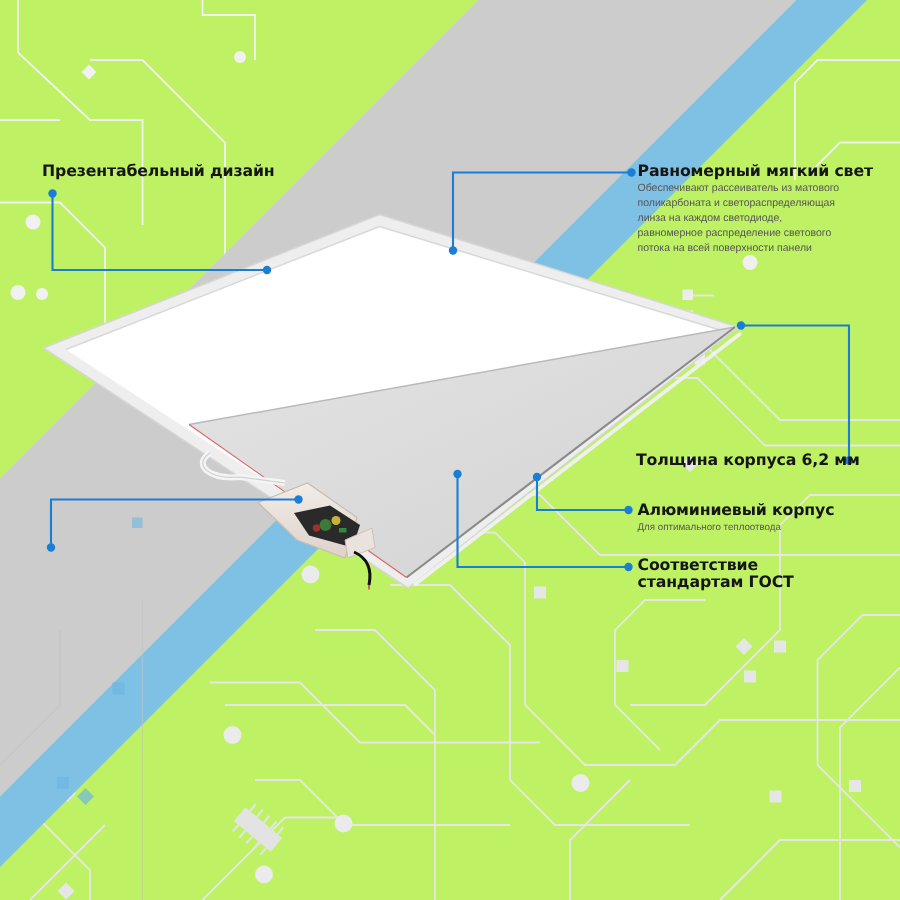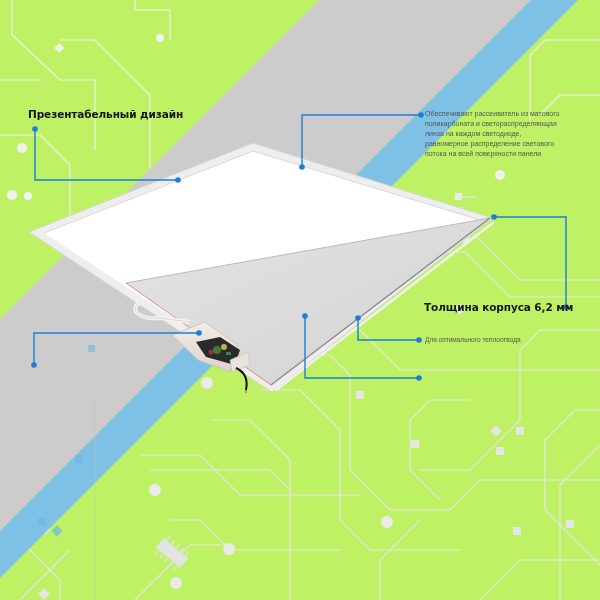--- a/index.html
+++ b/index.html
@@ -171,32 +171,38 @@
       <circle cx="199" cy="333" r="2.8"></circle>
       <circle cx="34" cy="365" r="2.8"></circle>
     </g>
   </svg>
 
   <div class="label" style="left:28px; top:108px;">
     <div class="title">Презентабельный дизайн</div>
   </div>
 
   <div class="label" style="left:425px; top:108px; width:175px;">
+    <div class="title">Равномерный мягкий свет</div>
     <div class="desc" style="margin-top:1px;">
       <div>Обеспечивают рассеиватель из матового</div>
       <div>поликарбоната и светораспределяющая</div>
       <div>линза на каждом светодиоде,</div>
       <div>равномерное распределение светового</div>
       <div>потока на всей поверхности панели</div>
     </div>
   </div>
 
   <div class="label" style="left:424px; top:301px;">
     <div class="title">Толщина корпуса 6,2 мм</div>
   </div>
 
   <div class="label" style="left:425px; top:334px;">
+    <div class="title">Алюминиевый корпус</div>
     <div class="desc" style="font-size:6.5px; margin-top:1px;">Для оптимального теплоотвода</div>
   </div>
 
+  <div class="label" style="left:425px; top:372px;">
+    <div class="title" style="line-height:11px;">Соответствие</div>
+    <div class="title" style="line-height:11px;">стандартам ГОСТ</div>
+  </div>
 
 
 </div>
 
 </body></html>

